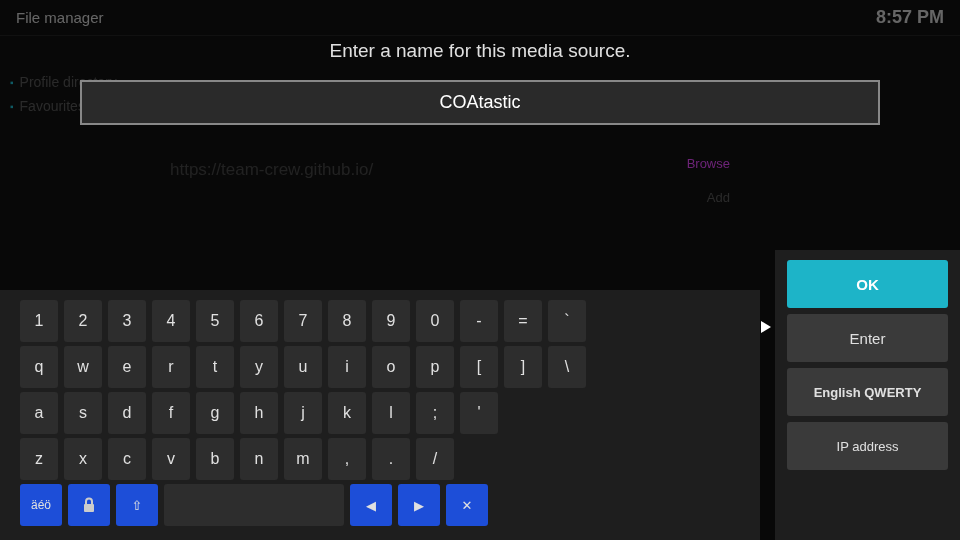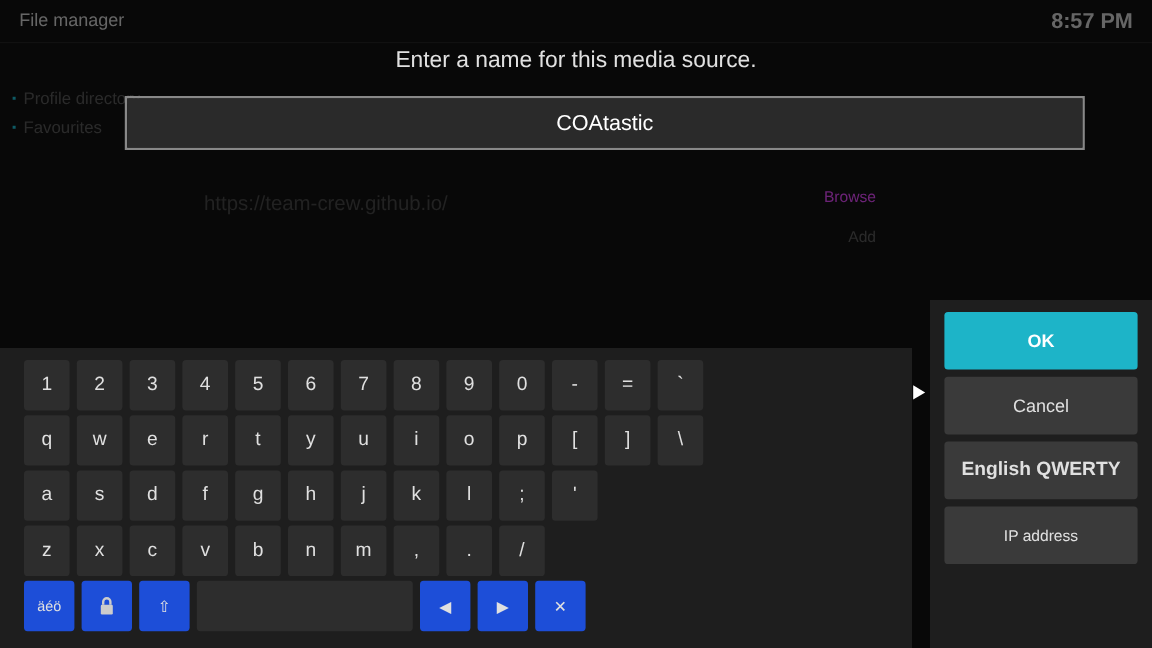--- a/index.html
+++ b/index.html
@@ -112,21 +112,20 @@
       margin-bottom: 18px;
       margin-top: 10px;
     }
 
     .dialog-input-wrapper {
       background: #2a2a2a;
       border: 2px solid #888;
       padding: 0;
       display: inline-block;
       width: 100%;
-      margin-left: 24px;
     }
 
     .dialog-input {
       background: #2a2a2a;
       border: none;
       outline: none;
       color: #fff;
       font-size: 18px;
       text-align: center;
       width: 100%;
@@ -220,21 +219,21 @@
 
     .btn-cancel {
       background: #3a3a3a;
       color: #e0e0e0;
       font-weight: normal;
     }
 
     .btn-layout {
       background: #3a3a3a;
       color: #e0e0e0;
-      font-size: 16px;
+      font-size: 13px;
       font-weight: bold;
     }
 
     .btn-ip {
       background: #3a3a3a;
       color: #e0e0e0;
       font-size: 13px;
       font-weight: normal;
     }
 
@@ -360,20 +359,20 @@
     <div class="key key-special">⇧</div>
     <div class="key key-spacebar" style="flex:1;max-width:180px;"></div>
     <div class="key key-special">◀</div>
     <div class="key key-special">▶</div>
     <div class="key key-special" style="font-size:13px;">✕</div>
   </div>
 </div>
 
 <div class="right-panel">
   <button class="right-btn btn-ok">OK</button>
-  <button class="right-btn btn-cancel">Cancel</button>
+  <button class="right-btn btn-cancel">Enter</button>
   <button class="right-btn btn-layout">English QWERTY</button>
   <button class="right-btn btn-ip">IP address</button>
 </div>
 
 <div class="cursor-pointer" style="right: 175px; bottom: 195px;">
   <div class="cursor-arrow"></div>
 </div>
 
 </body></html>

